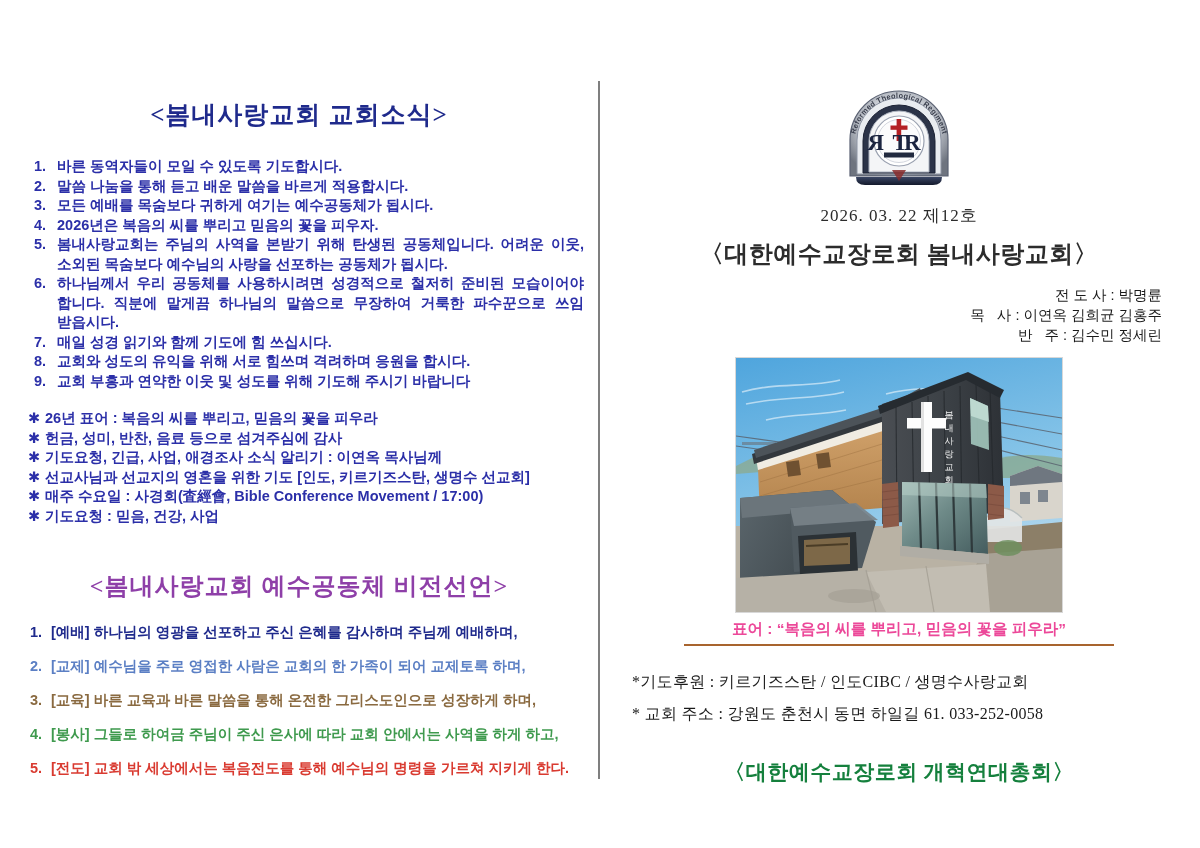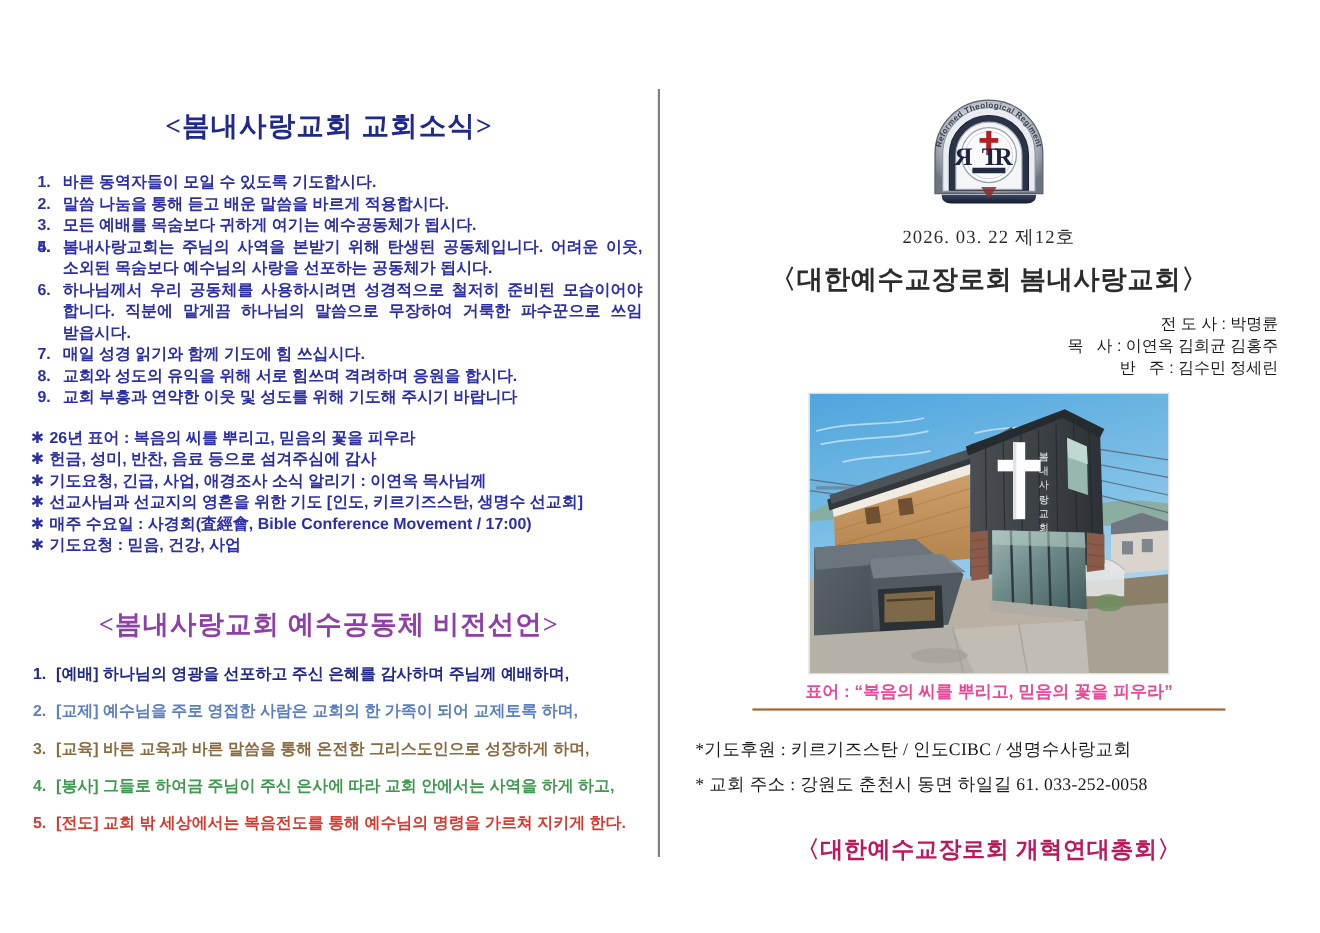--- a/index.html
+++ b/index.html
@@ -201,21 +201,21 @@
     color: #1a1a1a;
     letter-spacing: 0.3px;
   }
 
   .denomination {
     text-align: center;
     margin-top: 28px;
     font-family: "Liberation Serif", "DejaVu Serif", serif;
     font-weight: 700;
     font-size: 21px;
-    color: #be185d;
+    color: #15803d;
     letter-spacing: 0.5px;
   }
 </style>
 </head>
 <body>
 
 <div class="page">
 
   <div class="col-left">
 
@@ -229,20 +229,21 @@
       <li style="color: rgb(43, 47, 168);">
         <span class="num">2.</span>
         <span>말씀 나눔을 통해 듣고 배운 말씀을 바르게 적용합시다.</span>
       </li>
       <li style="color: rgb(43, 47, 168);">
         <span class="num">3.</span>
         <span>모든 예배를 목숨보다 귀하게 여기는 예수공동체가 됩시다.</span>
       </li>
       <li style="color: rgb(43, 47, 168);">
         <span class="num">4.</span>
+        <span>2026년은 복음의 씨를 뿌리고 믿음의 꽃을 피우자.</span>
       </li>
       <li style="color: rgb(43, 47, 168);">
         <span class="num">5.</span>
         <span>봄내사랑교회는 주님의 사역을 본받기 위해 탄생된 공동체입니다. 어려운 이웃, 소외된 목숨보다 예수님의 사랑을 선포하는 공동체가 됩시다.</span>
       </li>
       <li style="color: rgb(43, 47, 168);">
         <span class="num">6.</span>
         <span>하나님께서 우리 공동체를 사용하시려면 성경적으로 철저히 준비된 모습이어야 합니다. 직분에 맡게끔 하나님의 말씀으로 무장하여 거룩한 파수꾼으로 쓰임 받읍시다.</span>
       </li>
       <li style="color: rgb(43, 47, 168);">

